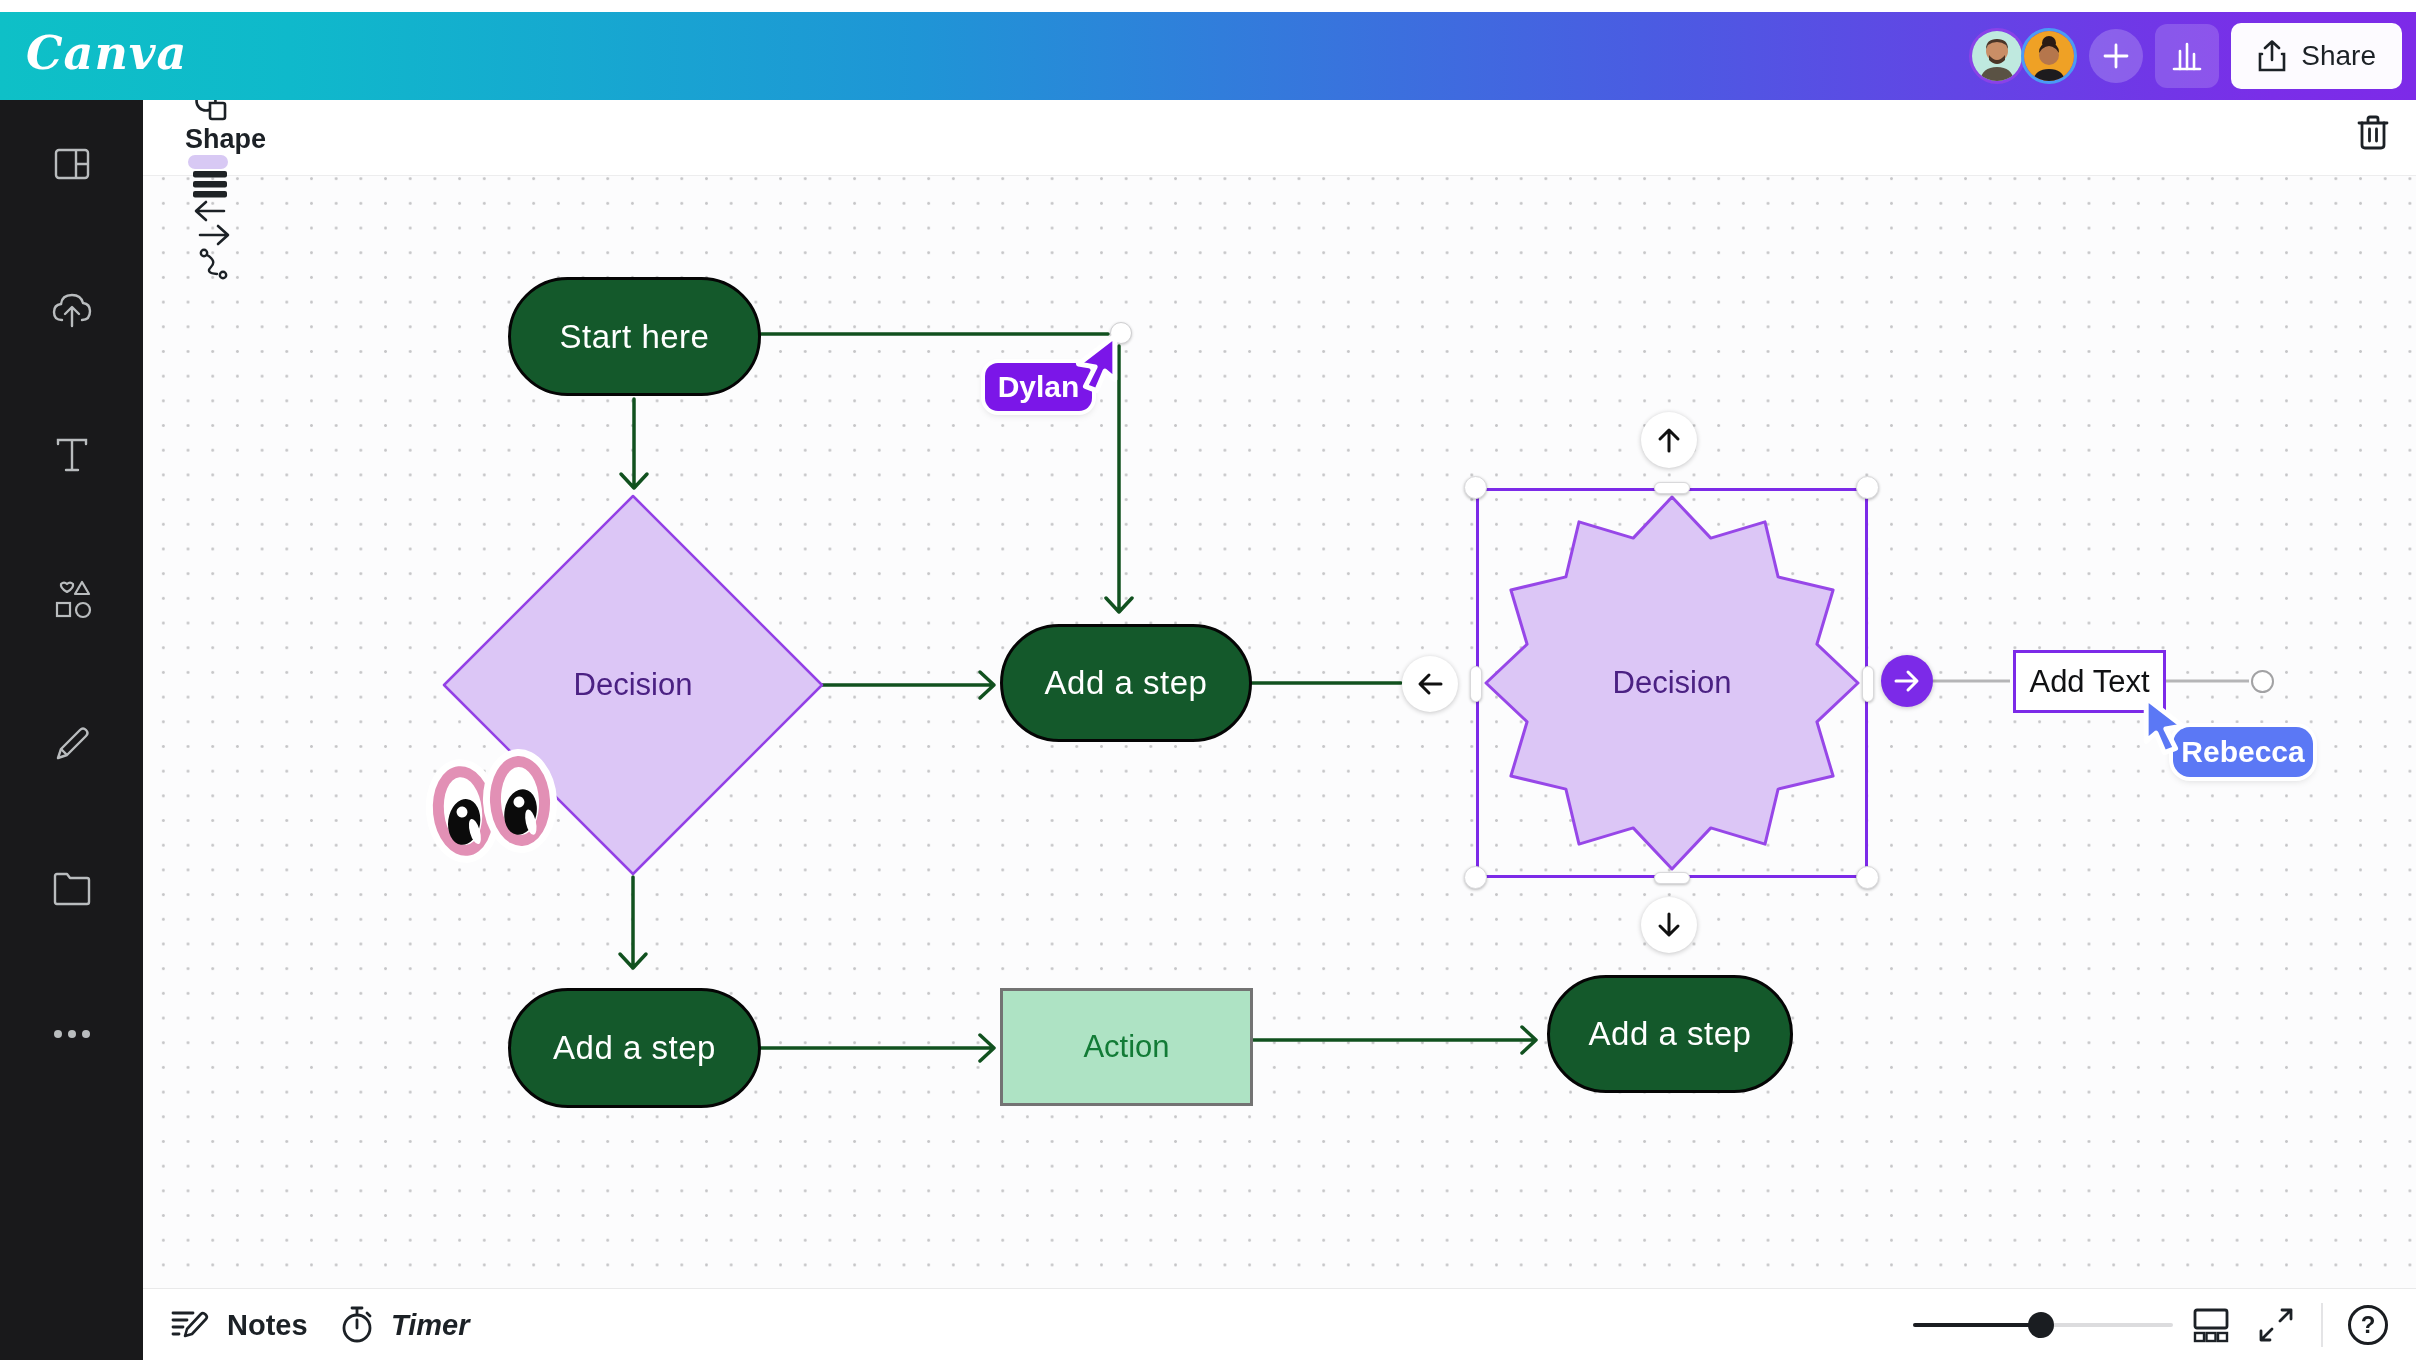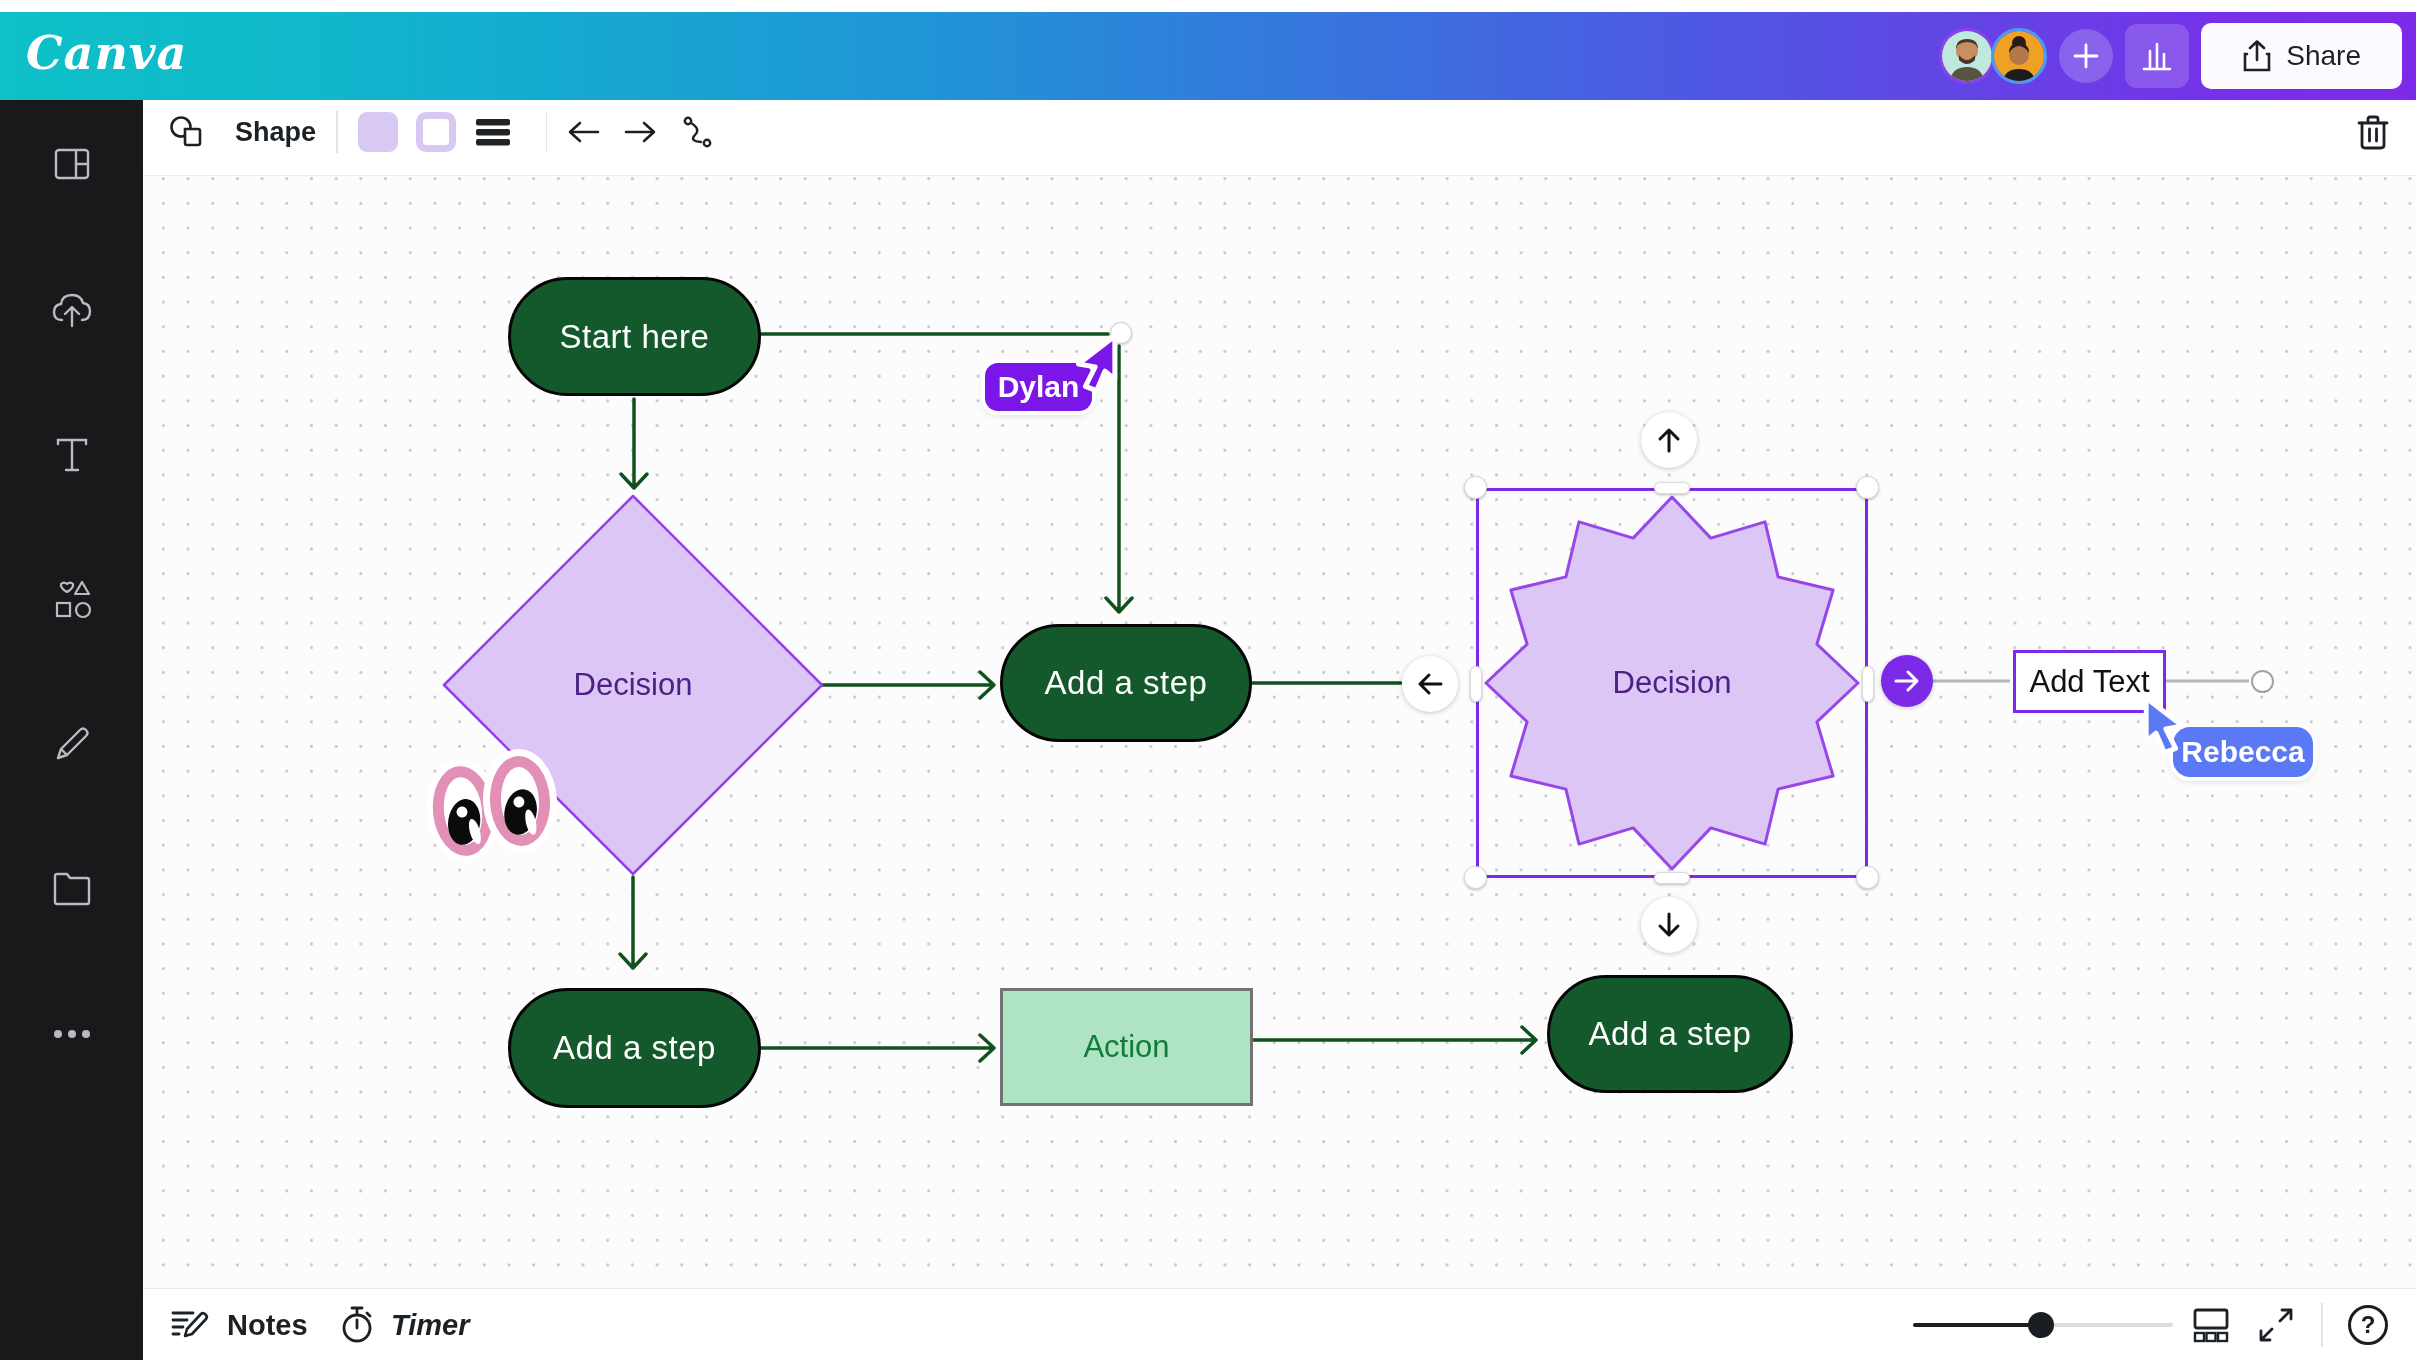--- a/index.html
+++ b/index.html
@@ -14,33 +14,33 @@
     font-family:"DejaVu Serif", serif; font-style:italic; font-weight:700;
     font-size:46px; letter-spacing:1px; }
   .topbar-right { position:absolute; right:14px; top:0; height:88px; display:flex; align-items:center; gap:12px; }
   .avatar { width:56px; height:56px; border-radius:50%; overflow:hidden; position:relative; }
   .avatar.a1 { border:3px solid #8a42e8; margin-right:-16px; z-index:2; }
   .avatar.a2 { border:3px solid #4a9bf5; z-index:3; }
   .round-btn { width:54px; height:54px; border-radius:50%; background:rgba(255,255,255,.2);
     display:flex; align-items:center; justify-content:center; }
   .sq-btn { width:64px; height:64px; border-radius:12px; background:rgba(255,255,255,.17);
     display:flex; align-items:center; justify-content:center; }
-  .share-btn { height:66px; padding:0 41px; border-radius:10px; background:#fdfbff;
+  .share-btn { height:66px; padding:0 26px; border-radius:10px; background:#fdfbff;
     display:flex; align-items:center; gap:14px; color:#1c2126; font-size:28px; font-weight:500; }
 
   
   .sidebar { position:absolute; left:0; top:88px; width:143px; height:1272px;
     background:#19191b; z-index:15; }
   .side-icon { position:absolute; left:50%; transform:translate(-50%,-50%); }
 
   
   .toolbar { position:absolute; left:143px; top:88px; width:2273px; height:88px;
     background:#fff; border-bottom:1.5px solid #ededee; z-index:14;
     display:flex; align-items:center; }
-  .tb-left { display:flex; align-items:center; position:absolute; left:24px; top:0; height:88px; }
+  .tb-left { display:flex; align-items:center; position:absolute; left:24px; top:0; height:88px;flex-direction:column; }
   .tb-label { font-size:27px; font-weight:600; color:#1c2126; margin-left:18px; }
   .tb-div { width:1.5px; height:42px; background:#e4e4e6; margin:0 20px; }
   .swatch-fill { width:40px; height:40px; border-radius:9px; background:#d8c9f4; margin-right:18px; }
   .swatch-border { width:40px; height:40px; border-radius:10px; border:7px solid #d8c9f4; background:#fff; margin-right:18px; }
   .tb-icon { display:flex; align-items:center; justify-content:center; margin-right:14px; }
   .trash { position:absolute; right:26px; top:0; height:88px; display:flex; align-items:center; }
 
   
   .canvas { position:absolute; left:143px; top:176px; width:2273px; height:1112px;
     background-color:#fcfcfd;

